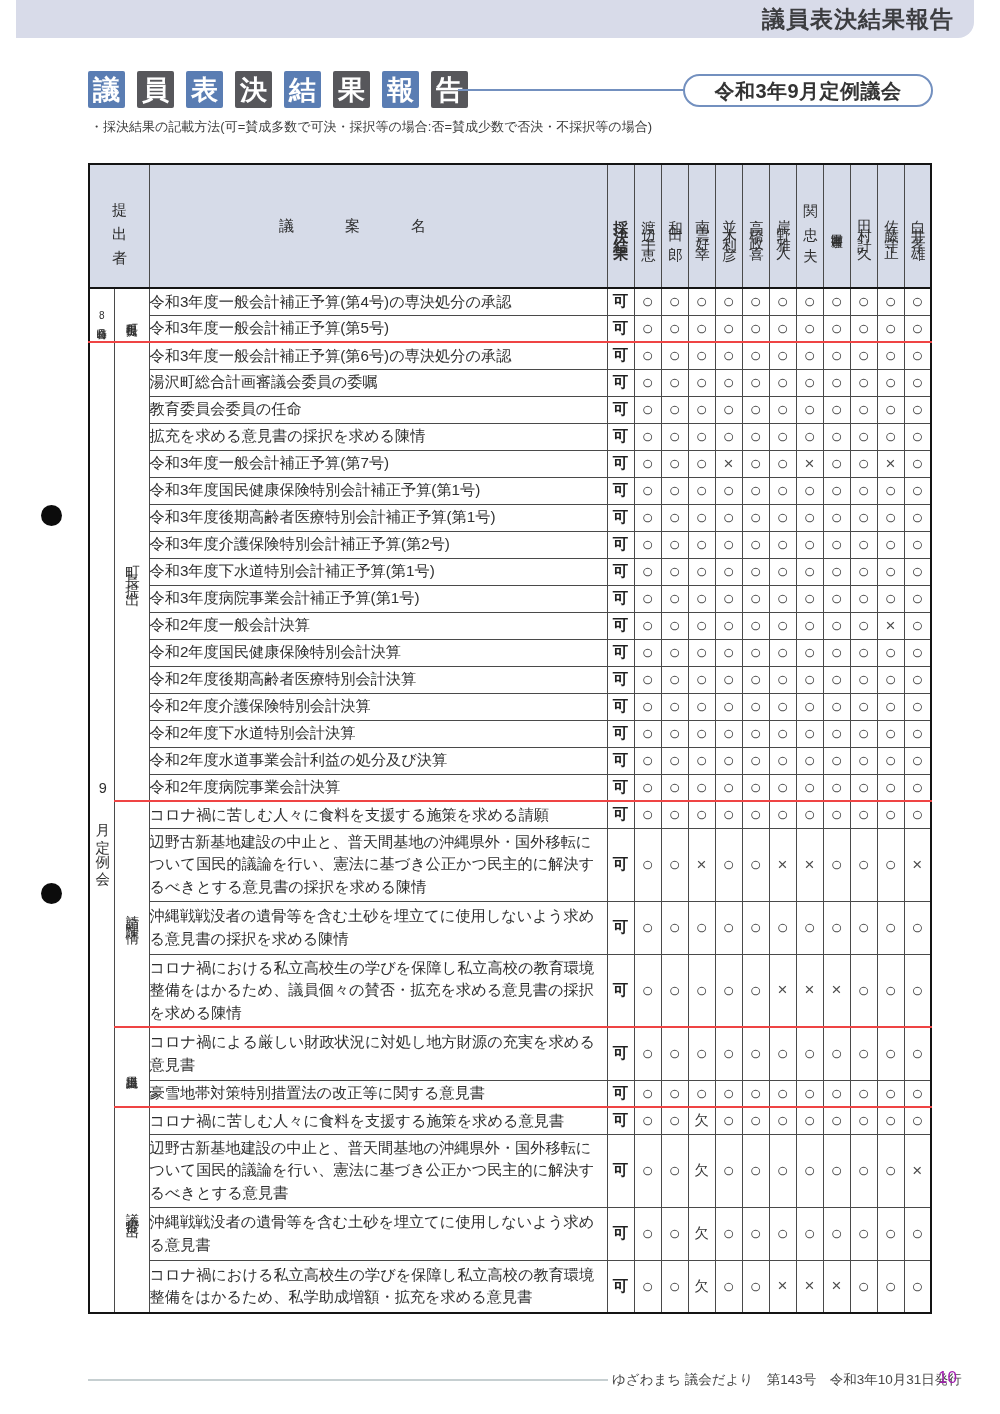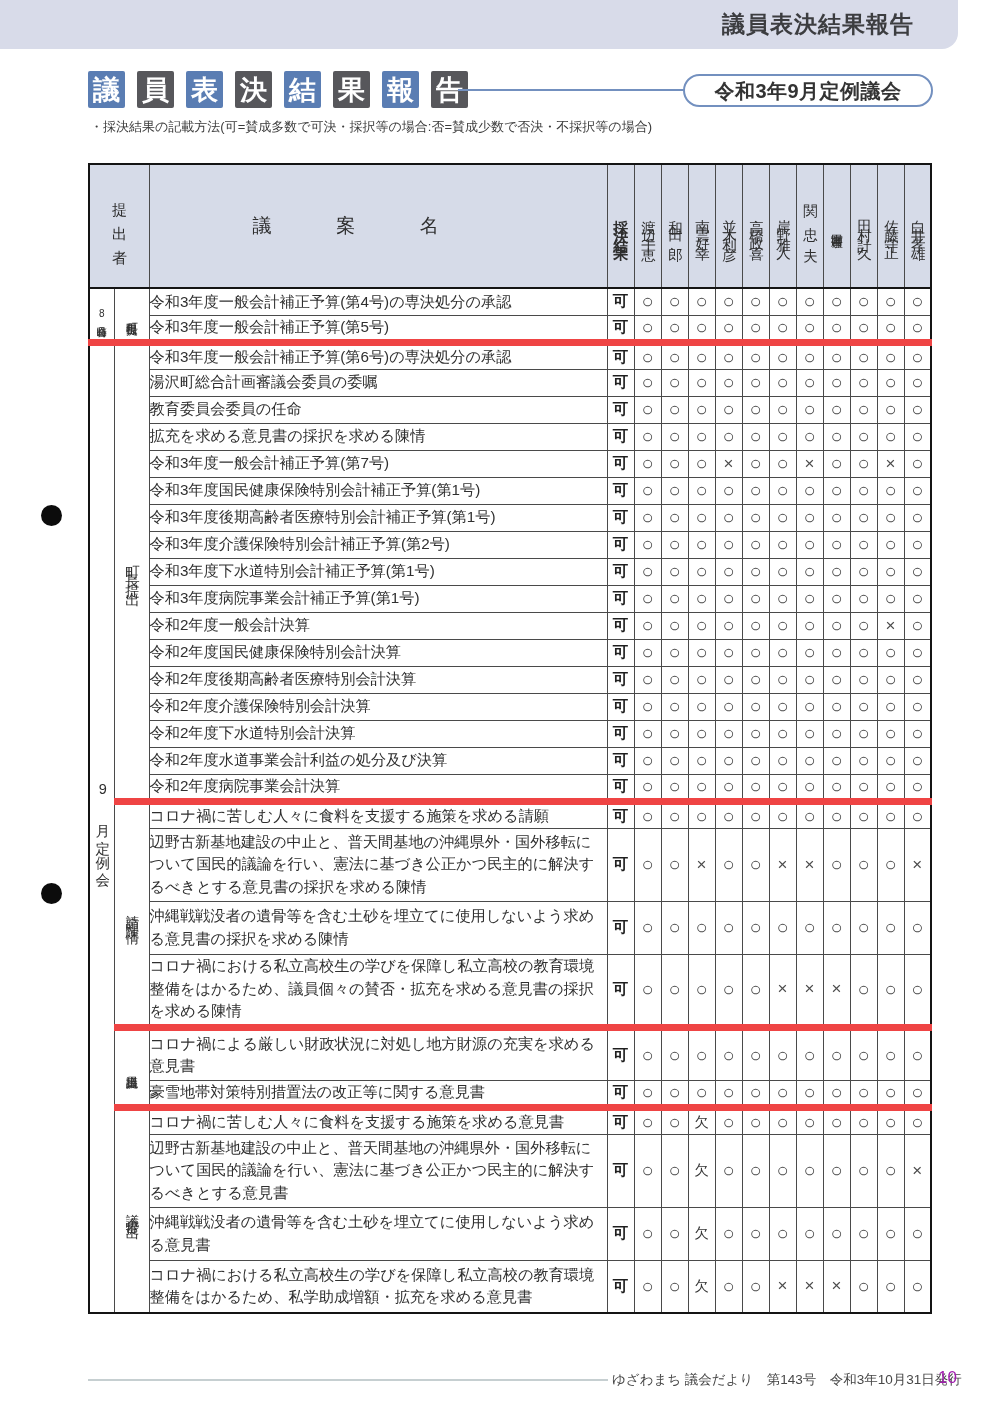--- a/index.html
+++ b/index.html
@@ -4,24 +4,24 @@
 <style>
   * { box-sizing: border-box; }
   html,body { margin:0; padding:0; }
   body {
     width:1000px; height:1414px; position:relative; background:#fff;
     font-family:"Liberation Sans","DejaVu Sans",sans-serif; color:#333;
     overflow:hidden;
   }
   
   .band {
-    position:absolute; top:0; left:0; width:958px; height:49px;
+    position:absolute; top:0; left:16px; width:958px; height:38px;
     background:#d8dbe9; border-radius:0 0 16px 0;
     display:flex; align-items:center; justify-content:flex-end;
-    padding-right:44px; font-size:23px; font-weight:bold; color:#3c3d40;
+    padding-right:20px; font-size:23px; font-weight:bold; color:#3c3d40;
     letter-spacing:1px;
   }
   
   .title-row { position:absolute; top:71px; left:88px; display:flex; gap:12px; }
   .tbox {
     width:37px; height:37px; display:flex; align-items:center; justify-content:center;
     color:#fff; font-size:27px; font-weight:bold; border-radius:2px;
   }
   .tbox-blue { background:#5a7db3; }
   .tbox-gray { background:#57575b; }
@@ -39,21 +39,21 @@
     position:absolute; top:163px; left:88px; width:842px;
     border-collapse:collapse; table-layout:fixed; background:#fff;
     border:2px solid #141414;
   }
   .vtable th, .vtable td { border:1px solid #4a4a4a; padding:0; }
   .vtable thead tr { height:124px; }
   .vtable thead th {
     background:#d6dbe8; border-bottom:2px solid #141414;
     vertical-align:middle; text-align:center; font-weight:normal;
   }
-  .th-title { font-size:19px; letter-spacing:3.4em; padding-left:3.4em; color:#2e2e2e; }
+  .th-title { font-size:15px; letter-spacing:3.4em; padding-left:3.4em; color:#2e2e2e; }
   .vt { writing-mode:vertical-rl; text-orientation:upright; margin:0 auto; line-height:1.1; color:#2e2e2e; }
   .vt-proposer { font-size:15px; letter-spacing:24px; }
   .vt-result  { font-size:15px; font-weight:bold; letter-spacing:9px; }
   .vname { font-size:14.5px; letter-spacing:9px; }
   .vname.short { letter-spacing:22px; }
   .vname.long  { font-size:12px; letter-spacing:1px; }
   .col-session, .col-proposer { text-align:center; vertical-align:middle; }
   .vl-xs { font-size:10px;  letter-spacing:0; }
   .vl-sm { font-size:12px;  letter-spacing:0.5px; }
   .vl-md { font-size:13.5px; letter-spacing:4px; }
@@ -69,21 +69,21 @@
     font-weight:bold; font-size:15.5px; color:#1f1f1f;
   }
   .vote {
     text-align:center; vertical-align:middle;
     border-left-color:#98a1a6; border-right-color:#98a1a6;
   }
   .mk-o { font-size:20px; color:#4c4c4c; }
   .mk-x { font-size:17px; color:#4c4c4c; }
   .mk-k { font-size:14.5px; color:#333; }
   tr.r1 { height:27px; } tr.r2 { height:53px;margin-left:20px; } tr.r3 { height:73px; }
-  tr.grp td { border-top:7px solid #ef4444; }
+  tr.grp td { border-top:2px solid #ef4444; }
   
   .dot { position:absolute; left:41px; width:21px; height:21px; border-radius:50%; background:#0c0c0c; }
   .dot1 { top:505px; } .dot2 { top:883px; }
   
   .footer-rule { position:absolute; left:88px; top:1379px; width:520px; height:2px; background:#c6cfd1; }
   .footer-text { position:absolute; left:612px; top:1371px; font-size:13.5px; color:#474747; }
   .page-num { position:absolute; left:938px; top:1368px; font-size:17px; color:#a21caf; }
 </style>
 </head>
 <body>

